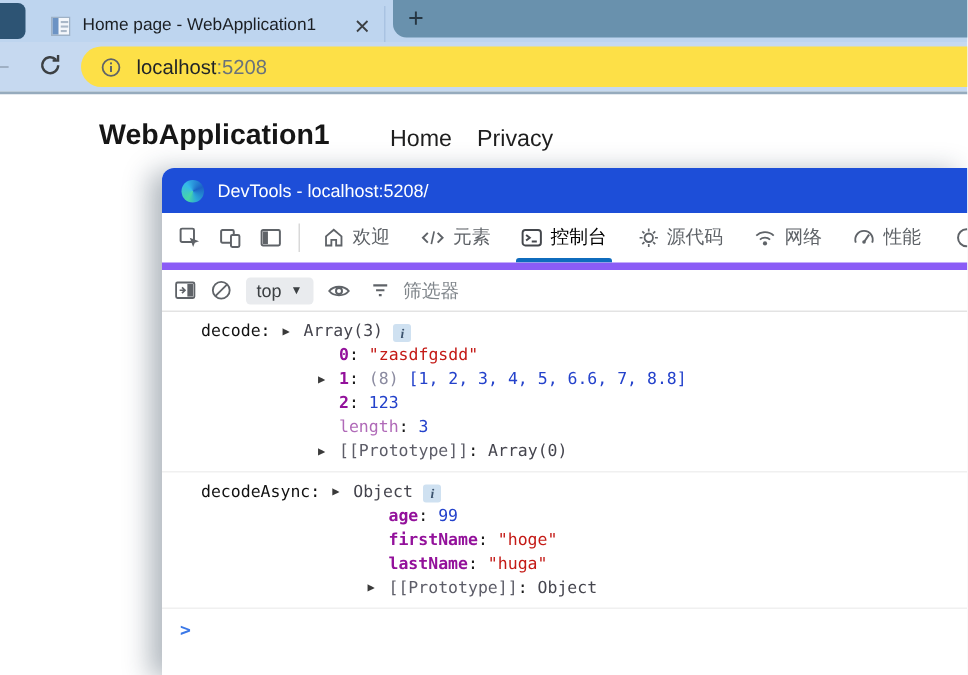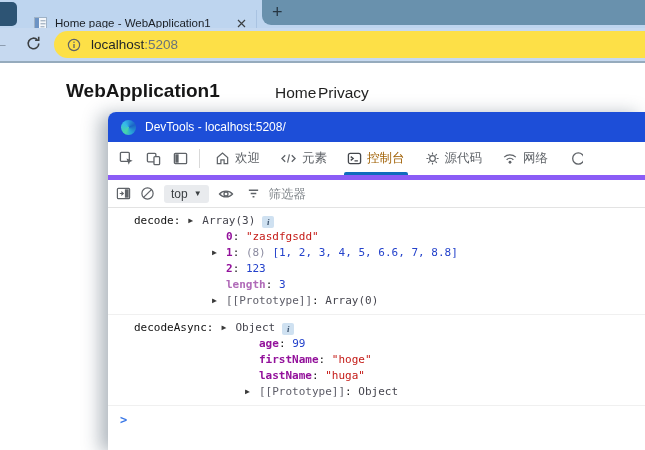--- a/index.html
+++ b/index.html
@@ -2,21 +2,21 @@
 <html><head>
 <meta charset="utf-8">
 <style>
   html,body{margin:0;padding:0;}
   body{width:645px;height:450px;position:relative;overflow:hidden;background:#fff;
        font-family:"Liberation Sans",sans-serif;}
 
   
   .tabstrip{position:absolute;top:0;left:0;width:645px;height:28px;background:#bed5ef;}
   .corner-btn{position:absolute;left:-7px;top:2px;width:24px;height:24px;background:#2d5474;border-radius:5px;}
-  .tab{position:absolute;left:20px;top:10px;width:236px;height:26px;display:flex;align-items:center;
+  .tab{position:absolute;left:20px;top:4px;width:236px;height:26px;display:flex;align-items:center;
        border-right:1px solid #a9c3e2;justify-content:flex-end;}
   .tab-favicon{margin-left:14px;display:flex;}
   .tab-title{flex:1;margin-left:8px;font-size:11.5px;color:#1b1f24;white-space:nowrap;overflow:hidden;}
   .tab-close{margin-right:8px;display:flex;padding:2px;}
   .newtab-slate{position:absolute;left:262px;top:0;width:383px;height:25px;background:#6991ad;
        border-radius:0 0 0 9px;}
   .plus-btn{position:absolute;left:10px;top:1px;font-size:18px;font-weight:400;color:#263642;line-height:23px;}
 
   .addr-row{position:absolute;top:28px;left:0;width:645px;height:33px;background:#c6d9f0;}
   .back-icon{position:absolute;left:-7px;top:6px;font-size:16px;color:#7d8b9d;}
@@ -26,39 +26,39 @@
   .info-ic{display:flex;}
   .url{margin-left:10px;font-size:13.5px;}
   .url .host{color:#1f2328;}
   .url .port{color:#69727b;}
   .chrome-edge{position:absolute;top:61px;left:0;width:645px;height:2px;background:#96abbd;}
 
   
   .page{position:absolute;top:63px;left:0;width:645px;height:387px;background:#fff;}
   .brand{position:absolute;left:66px;top:17px;font-size:19px;font-weight:600;color:#161616;text-decoration:none;}
   .nav-link{position:absolute;top:21px;font-size:15.5px;color:#1f1f1f;text-decoration:none;}
-  .nav-0{left:275px;}
+  .nav-0{left:260px;}
   .nav-1{left:318px;}
 
   
   .devtools{position:absolute;left:108px;top:112px;width:537px;height:338px;background:#fff;
        border-radius:8px 0 0 0;overflow:hidden;display:flex;flex-direction:column;
        box-shadow:-8px 2px 18px rgba(30,50,70,.35);}
   .dt-titlebar{flex:0 0 30px;background:#1d4ed8;display:flex;align-items:center;padding-left:13px;}
   .edge-logo{width:15px;height:15px;border-radius:50%;
        background:conic-gradient(from 210deg,#48d6a8,#35b9ea 30%,#1b63c6 60%,#2aa7d8 85%,#48d6a8);}
   .dt-title{color:#fff;font-size:12px;margin-left:9px;}
 
   .dt-tabbar{flex:0 0 33px;border-bottom:5px solid #8b5cf6;display:flex;align-items:stretch;overflow:hidden;}
   .dt-iconbtn{width:27px;display:flex;align-items:center;justify-content:center;flex:0 0 auto;}
   .dt-iconbtn:first-child{margin-left:5px;}
   .dt-sep{width:1px;background:#d9d9d9;margin:7px 5px;flex:0 0 auto;}
   .dt-tab{display:flex;align-items:center;gap:5px;padding:0 10px;position:relative;
        color:#5f6368;font-size:12.5px;flex:0 0 auto;white-space:nowrap;}
-  .dt-tab.sel{color:#a16207;}
+  .dt-tab.sel{color:#000000;}
   .dt-tab.sel::after{content:"";position:absolute;left:7px;right:7px;bottom:0;height:3px;
        background:#0f6cbd;border-radius:2px 2px 0 0;}
   .dt-tab-ic{display:flex;}
 
   .dt-toolbar{flex:0 0 27px;border-bottom:1px solid #e3e3e3;display:flex;align-items:center;
        padding-left:8px;gap:9px;}
   .tb-ic{display:flex;align-items:center;}
   .top-pill{display:flex;align-items:center;gap:6px;background:#e9ebee;border-radius:3px;
        padding:2px 7px;font-size:12px;color:#3c4043;}
   .chev{font-size:8px;color:#3c4043;}
@@ -72,21 +72,21 @@
        font-size:11px;color:#1a1a1a;}
   .centry{border-bottom:1px solid #f0f0f0;padding:5px 0 5px 26px;}
   .crow{line-height:16px;white-space:pre;}
   .clabel{color:#111;}
   .arrow{display:inline-block;width:14px;color:#3a3a3a;font-size:8px;vertical-align:1px;}
   .arrow.hd{margin-left:8px;}
   .arrow.sp{color:transparent;}
   .prev{color:#45454e;}
   .meta{color:#8b8ba0;}
   .k{color:#93119b;font-weight:bold;}
-  .k.dim{color:#b06ab8;font-weight:bold;}
+  .k.dim{color:#b06ab8;font-weight:normal;}
   .pk{color:#5d5d68;}
   .cl{color:#1a1a1a;}
   .v-string{color:#c41a16;}
   .v-number{color:#2442cb;}
   .v-array{color:#2442cb;}
   .v-proto{color:#45454e;}
   .ibadge{display:inline-block;width:12px;height:12px;background:#cfe1f1;color:#3b526d;border-radius:2px;
        font:italic bold 9px/12px "Liberation Serif",serif;text-align:center;margin-left:7px;vertical-align:-1px;}
   .cprompt{padding:7px 0 0 12px;color:#3b78e7;font-weight:bold;font-size:12px;
        font-family:"DejaVu Sans Mono","Liberation Mono",monospace;}
@@ -222,20 +222,30 @@
             <svg width="16" height="15" viewBox="0 0 16 16">
               <path d="M1.8 6.5 A9 9 0 0 1 14.2 6.5" fill="none" stroke="#5f6368" stroke-width="1.3"></path>
               <path d="M4.4 9.3 A5.2 5.2 0 0 1 11.6 9.3" fill="none" stroke="#5f6368" stroke-width="1.3"></path>
               <circle cx="8" cy="12" r="1.5" fill="#5f6368"></circle>
             </svg>
           </span>
           <span>网络</span>
         </div>
         <div class="dt-tab">
           <span class="dt-tab-ic">
+            <svg width="16" height="15" viewBox="0 0 16 16">
+              <path d="M2.2 11.5 A6.2 6.2 0 1 1 13.8 11.5" fill="none" stroke="#5f6368" stroke-width="1.3"></path>
+              <line x1="8" y1="11" x2="11.6" y2="5.8" stroke="#5f6368" stroke-width="1.4"></line>
+              <circle cx="8" cy="11" r="1.3" fill="#5f6368"></circle>
+            </svg>
+          </span>
+          <span>性能</span>
+        </div>
+        <div class="dt-tab">
+          <span class="dt-tab-ic">
             <svg width="15" height="15" viewBox="0 0 16 16">
               <circle cx="11" cy="8" r="6" fill="none" stroke="#5f6368" stroke-width="1.4"></circle>
             </svg>
           </span>
         </div>
       </div>
   </div>
 
   <div class="dt-toolbar">
     <span class="tb-ic">

